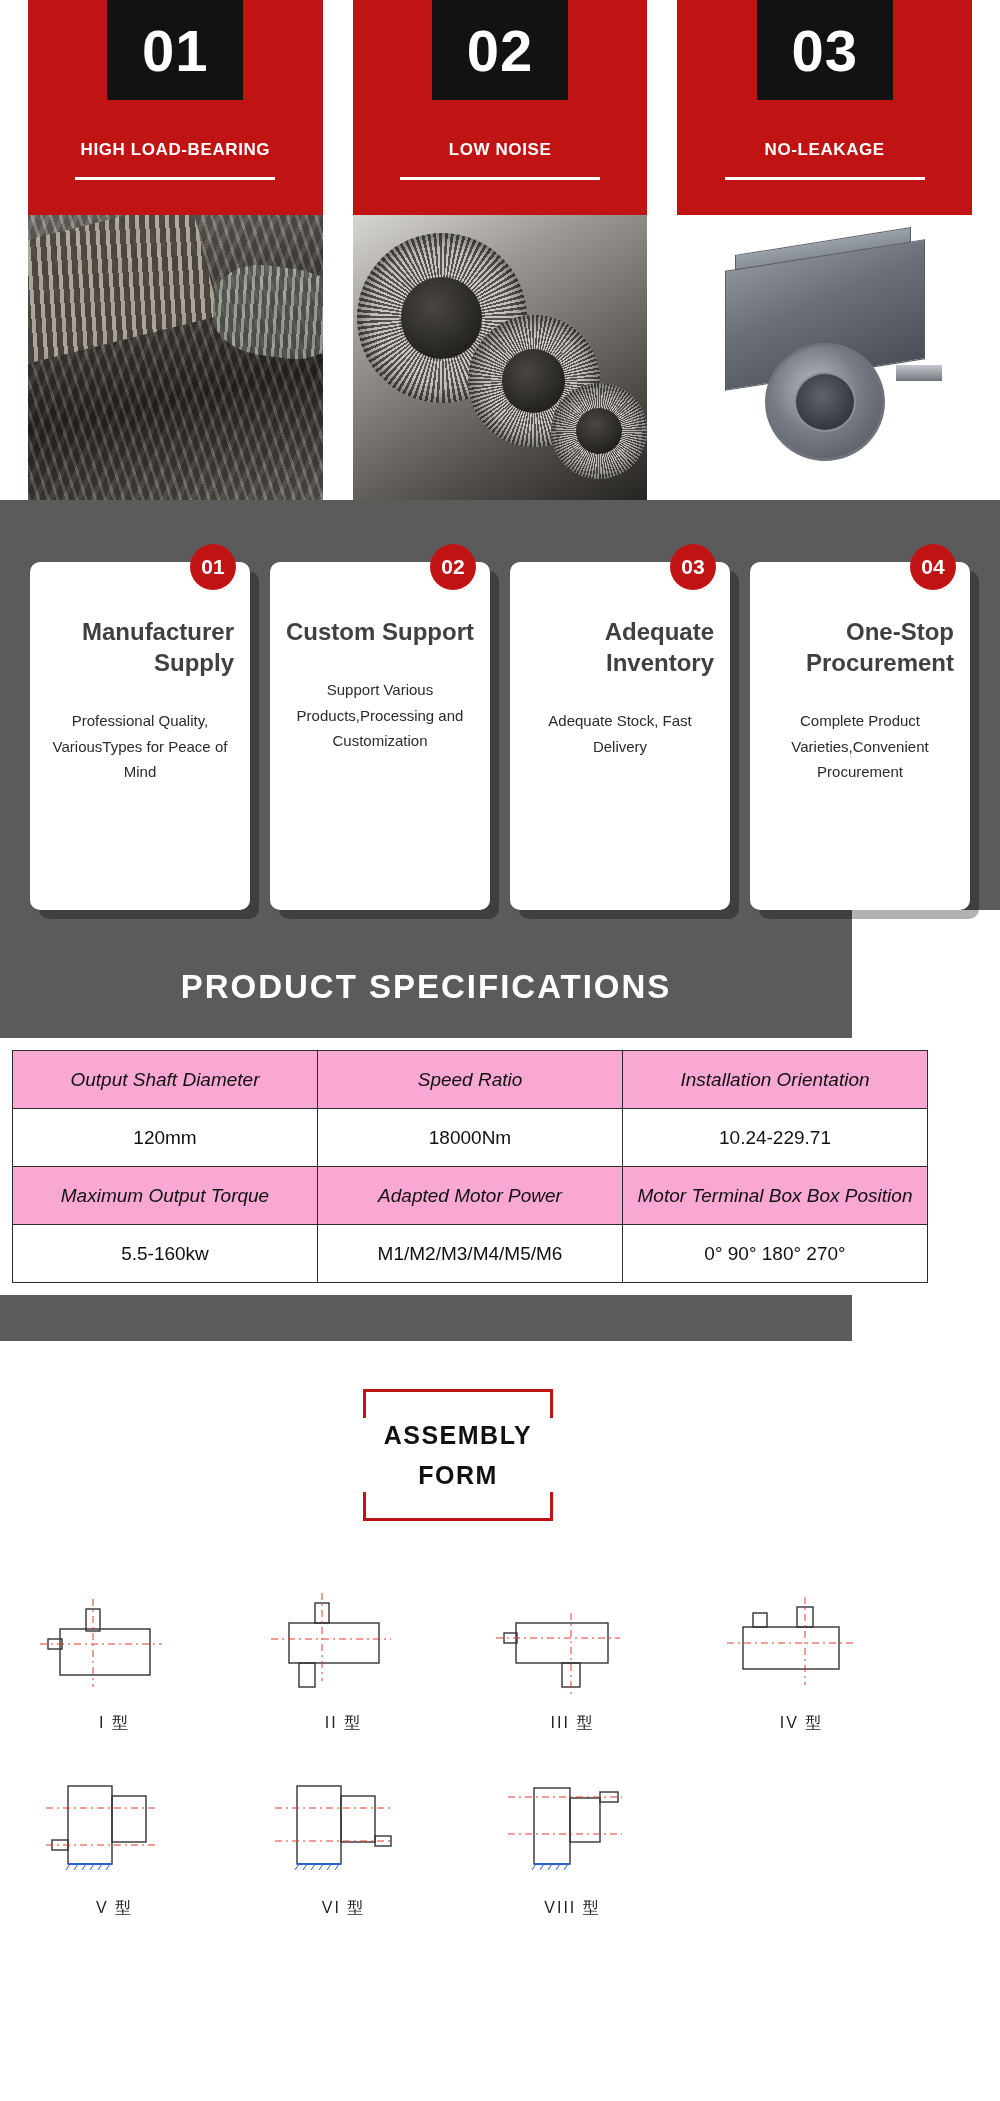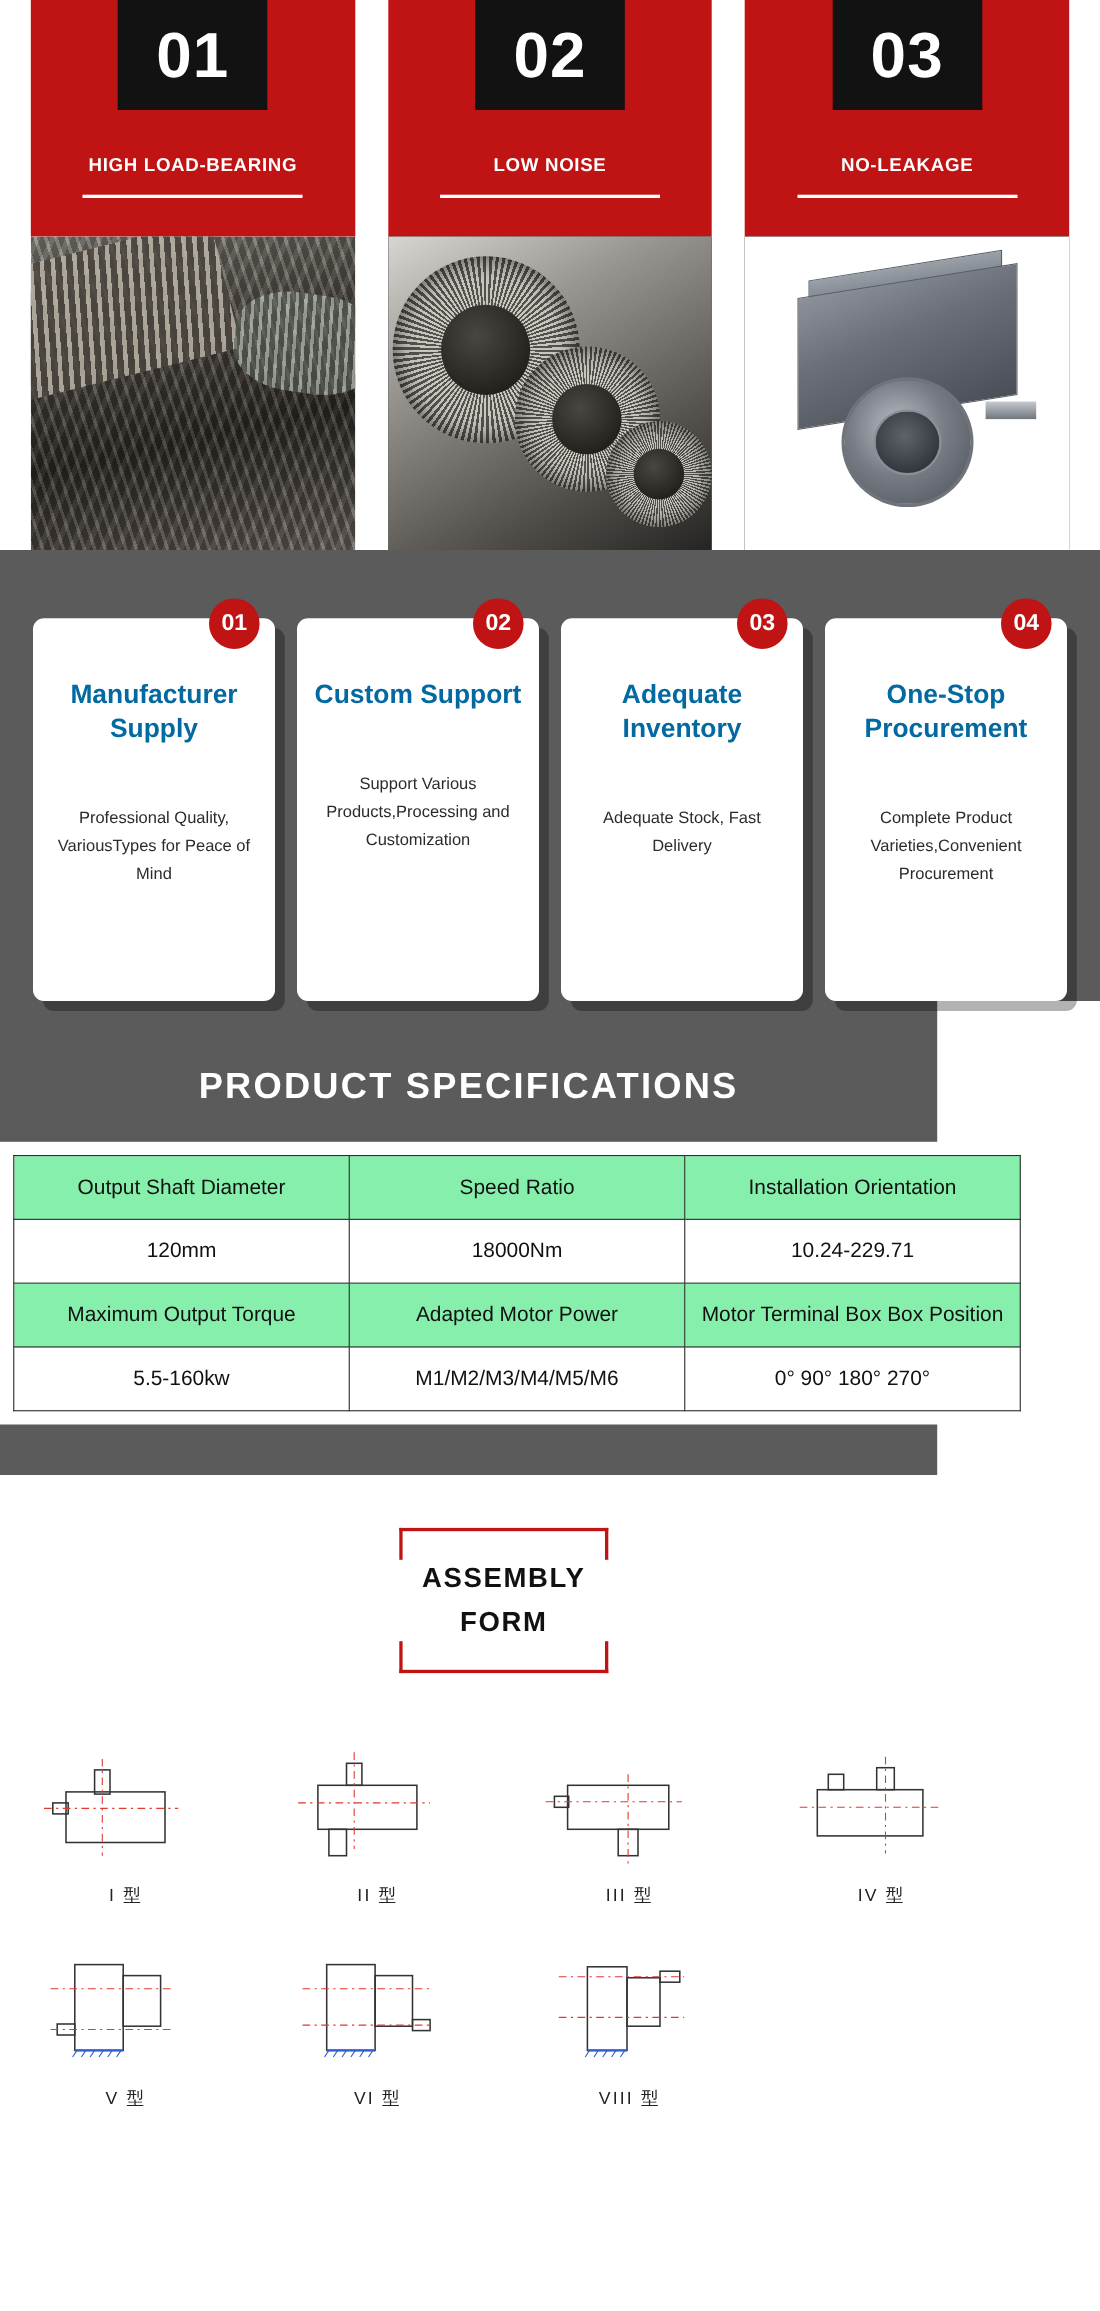--- a/index.html
+++ b/index.html
@@ -193,31 +193,31 @@
     color: #ffffff;
     font-size: 21px;
     font-weight: bold;
     display: flex;
     align-items: center;
     justify-content: center;
   }
   .adv-title {
     font-size: 24px;
     font-weight: bold;
-    color: #0369a1;
-    text-align: center;
+    color: #404040;
+    text-align: right;
     line-height: 1.30;
     margin-top: 14px;
   }
   .adv-desc {
     font-size: 15px;
     color: #2b2b2b;
     text-align: center;
     line-height: 1.70;
-    margin-top: 53px;
+    margin-top: 30px;
   }
 
   
   .specs-wrap {
     width: 852px;
     background: #5b5b5b;
     padding: 58px 0 46px 0;
   }
   .specs-title {
     color: #ffffff;
@@ -241,21 +241,21 @@
   table.specs td {
     border: 1px solid #2d2d2d;
     height: 58px;
     text-align: center;
     vertical-align: middle;
     font-size: 19px;
     color: #111111;
     line-height: 1.35;
     padding: 4px 6px;
   }
-  table.specs td.hdr { background: #86efac; }
+  table.specs td.hdr { background: #f9a8d4; font-style: italic; }
 
   
   .assembly {
     width: 916px;
     background: #ffffff;
     padding: 48px 0 40px 0;
   }
   .asm-head {
     width: 190px;
     margin: 0 auto;

